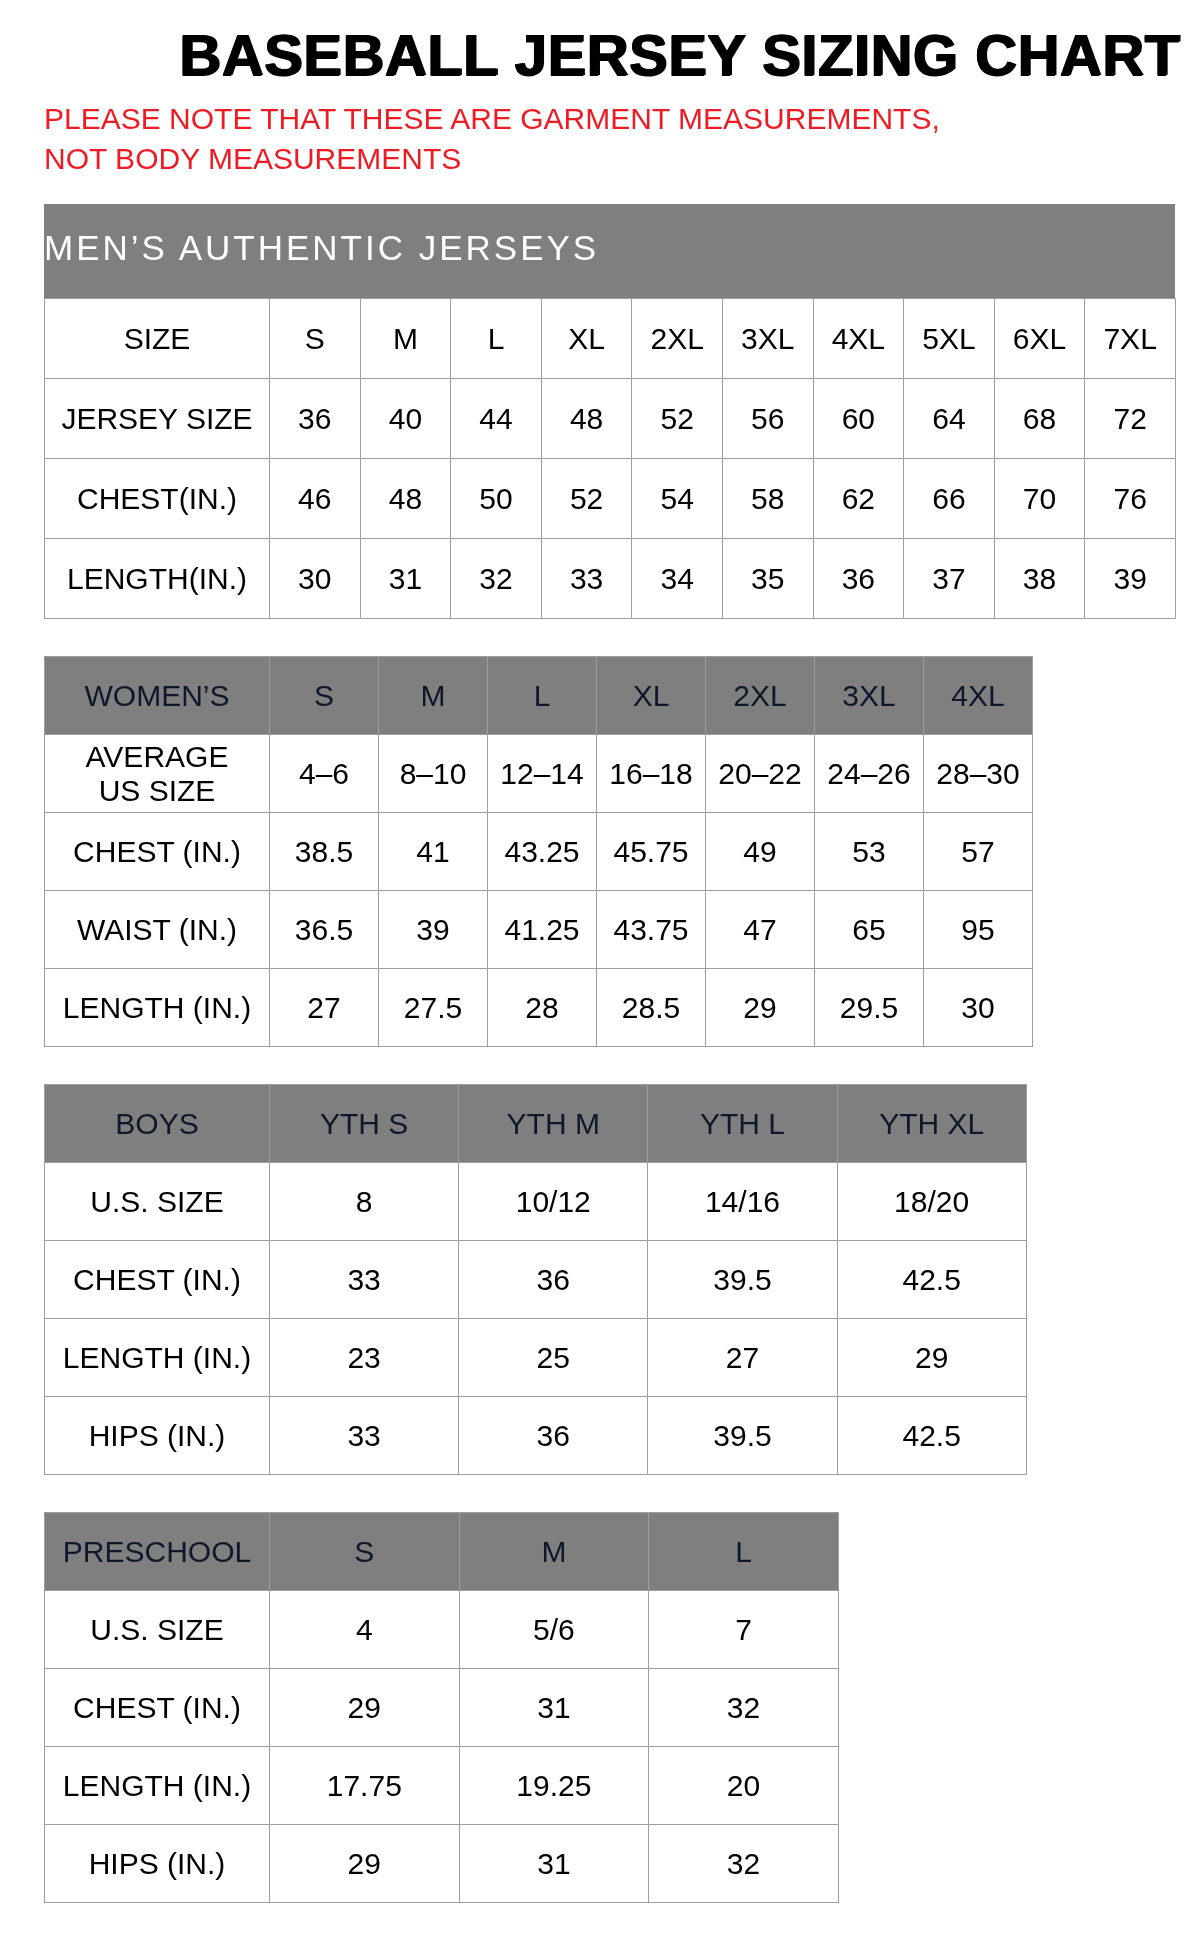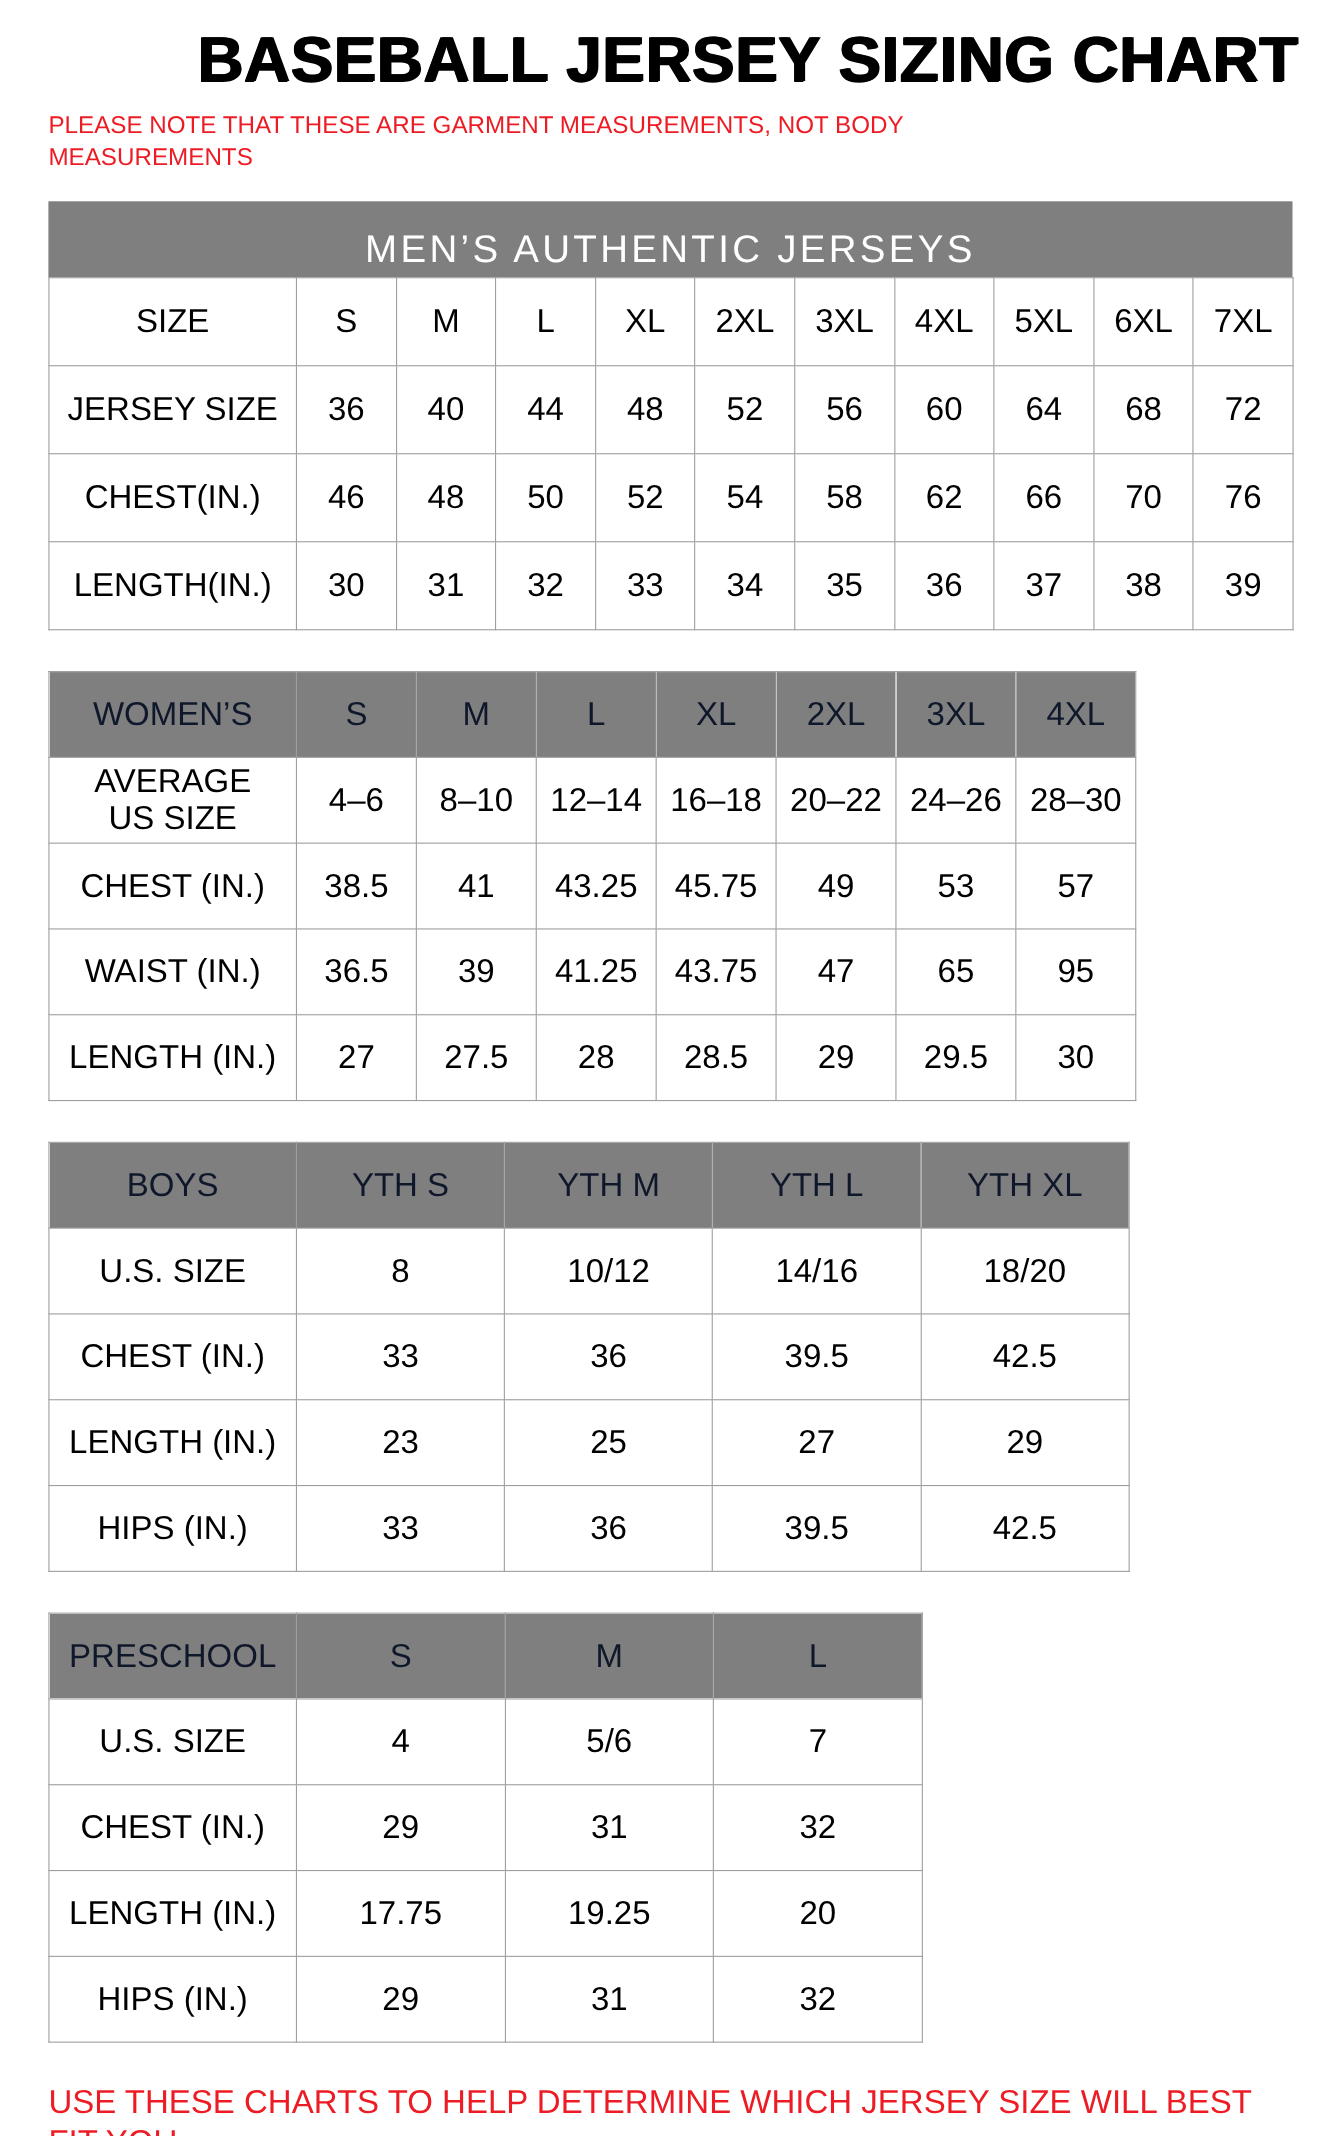--- a/index.html
+++ b/index.html
@@ -18,29 +18,29 @@
   .page{padding:14px 20px 0 44px;}
   h1.title{
     margin:10px 0 0;
     font-size:58px;line-height:1.08;font-weight:700;
     letter-spacing:0.5px;
     text-shadow:1.6px 0 0 #000, 0 0.8px 0 #000;
     text-align:right;
   }
   .note{
     color:var(--red);
-    font-size:22px;line-height:1.33;
+    font-size:30px;line-height:1.33;
     margin:12px 0 26px;
     max-width:910px;
   }
   .tbl-section{margin-bottom:37px;}
   .banner{
     background:var(--gray);color:#fff;
-    text-align:center;font-size:35px;letter-spacing:3px;
-    height:69px;line-height:88px;font-weight:400;
+    font-size:35px;letter-spacing:3px;
+    height:94px;line-height:88px;font-weight:400;
   }
   table.size-table{border-collapse:collapse;table-layout:fixed;}
   .size-table th,.size-table td{
     border:1px solid var(--border);
     font-weight:400;text-align:center;vertical-align:middle;
     font-size:30px;padding:0 4px;height:78px;color:#000;
     overflow:hidden;
   }
   #table-mens th,#table-mens td{height:80px;}
   tr.gray-row th{background:var(--gray);color:#0f172a;margin-left:38px;}

